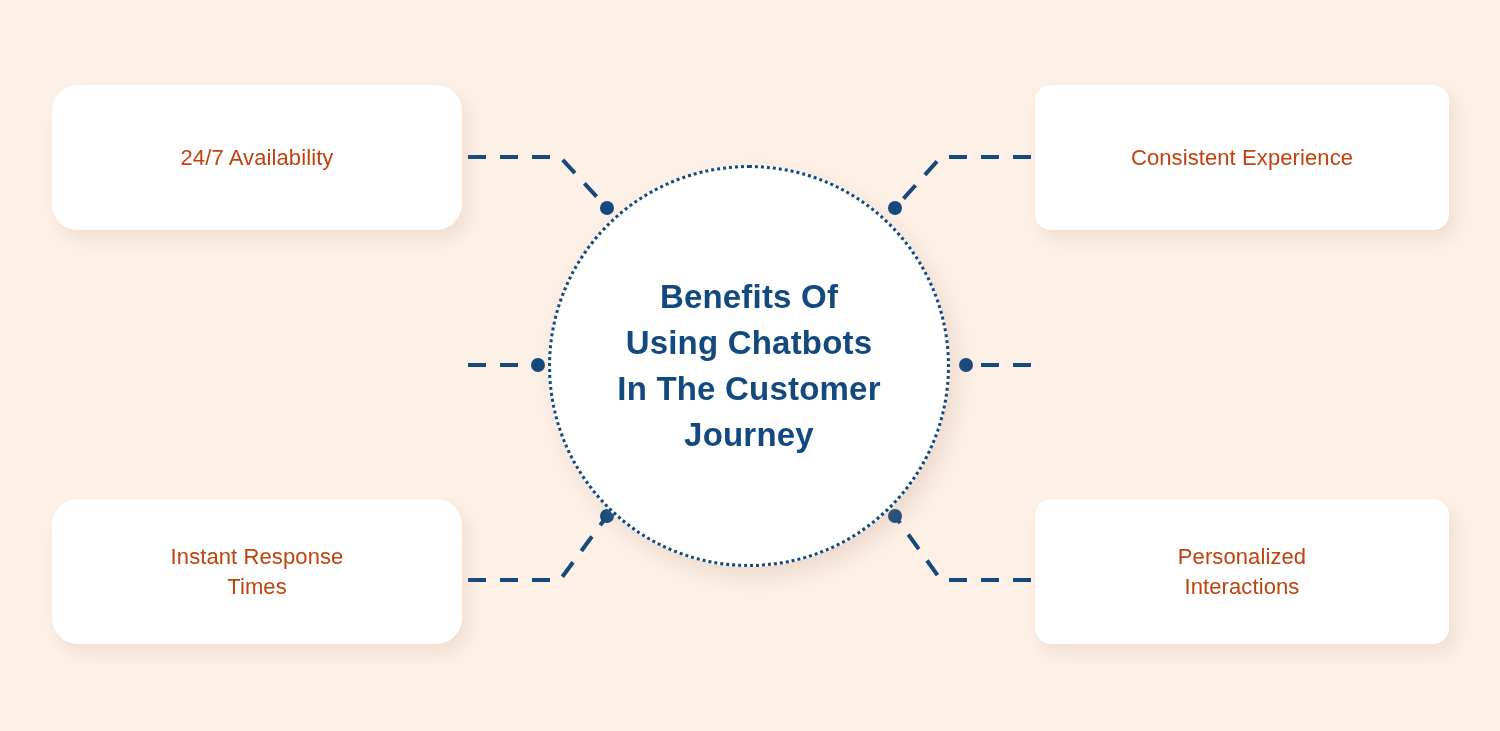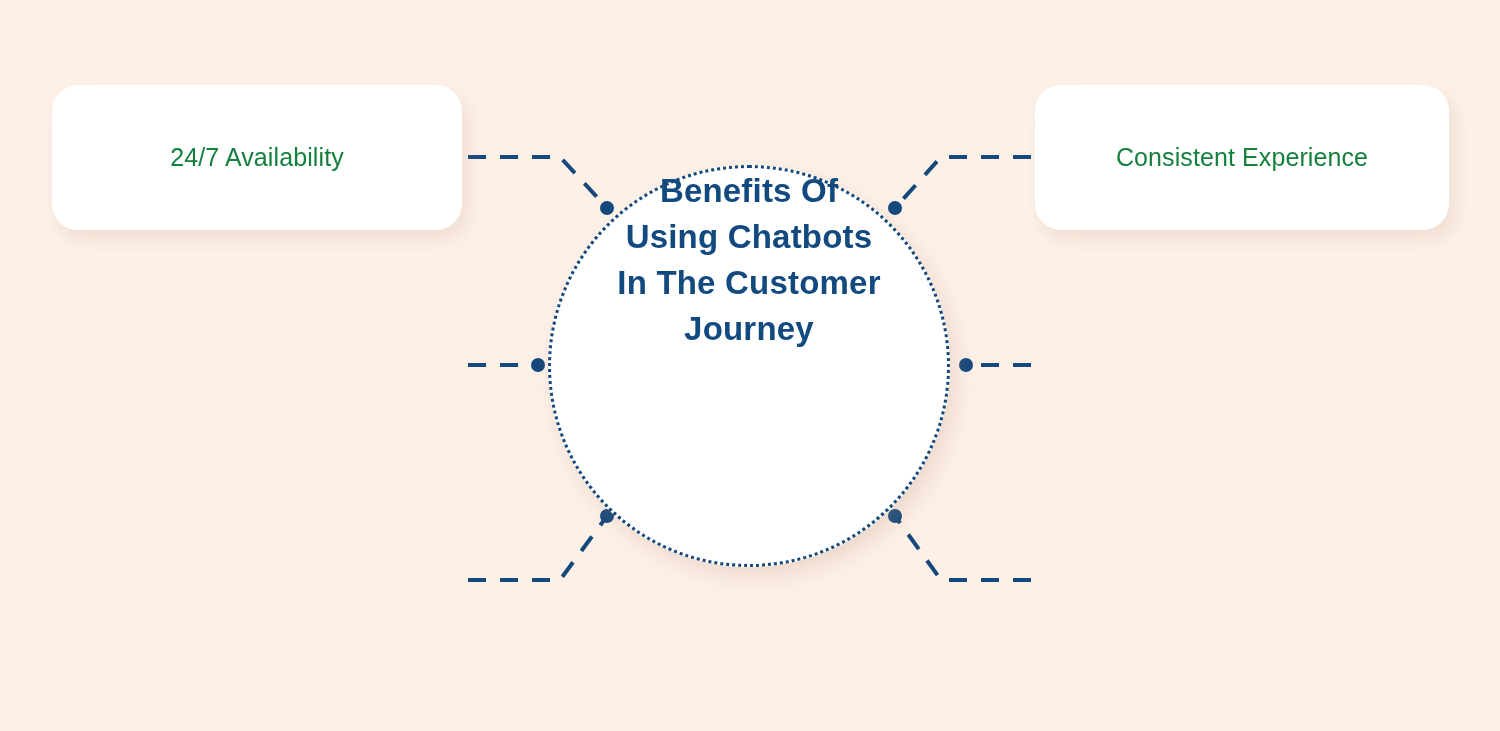--- a/index.html
+++ b/index.html
@@ -37,47 +37,48 @@
     border-radius: 26px;
     box-shadow: 6px 9px 16px rgba(183, 143, 118, 0.18);
     display: flex;
     align-items: center;
     justify-content: center;
     text-align: center;
     box-sizing: border-box;
     padding: 10px 26px;
   }
   .card-label {
-    color: #15803d;
-    font-size: 25px;
+    color: #c2410c;
+    font-size: 22px;
     line-height: 1.33;
     letter-spacing: 0.1px;
     font-weight: 400;
     white-space: pre-line;
   }
 
   .card-left  { left: 52px;   width: 410px; }
-  .card-right { left: 1035px; width: 414px; }
+  .card-right { left: 1035px; width: 414px; border-radius: 16px; }
 
   .row-1 { top: 85px;  height: 145px; }
   .row-2 { top: 292px; height: 145px; }
   .row-3 { top: 499px; height: 145px; }
 
   
   #center-node {
     position: absolute;
     left: 548px;
     top: 165px;
     width: 402px;
     height: 402px;
     border-radius: 50%;
     background: #ffffff;
     border: 3px dotted #15497d;
     box-shadow: 7px 10px 20px rgba(183, 143, 118, 0.22);
     display: flex;
+    align-items: center;
     justify-content: center;
     box-sizing: border-box;
   }
   #center-title {
     color: #124a80;
     font-weight: 700;
     font-size: 33px;
     line-height: 1.39;
     text-align: center;
     white-space: pre-line;
@@ -105,23 +106,31 @@
       <circle cx="607" cy="516" r="7"></circle>
       <circle cx="895" cy="208" r="7"></circle>
       <circle cx="966" cy="365" r="7"></circle>
       <circle cx="895" cy="516" r="7"></circle>
     </g>
   </svg>
 
   <div class="card card-left row-1">
     <span class="card-label">24/7 Availability</span>
   </div>
+  <div class="card card-left row-3">
+    <span class="card-label">Instant Response
+Times</span>
+  </div>
 
   <div class="card card-right row-1">
     <span class="card-label">Consistent Experience</span>
+  </div>
+  <div class="card card-right row-3">
+    <span class="card-label">Personalized
+Interactions</span>
   </div>
 
   <div id="center-node">
     <div id="center-title">Benefits Of
 Using Chatbots
 In The Customer
 Journey</div>
   </div>
 
 </div>

